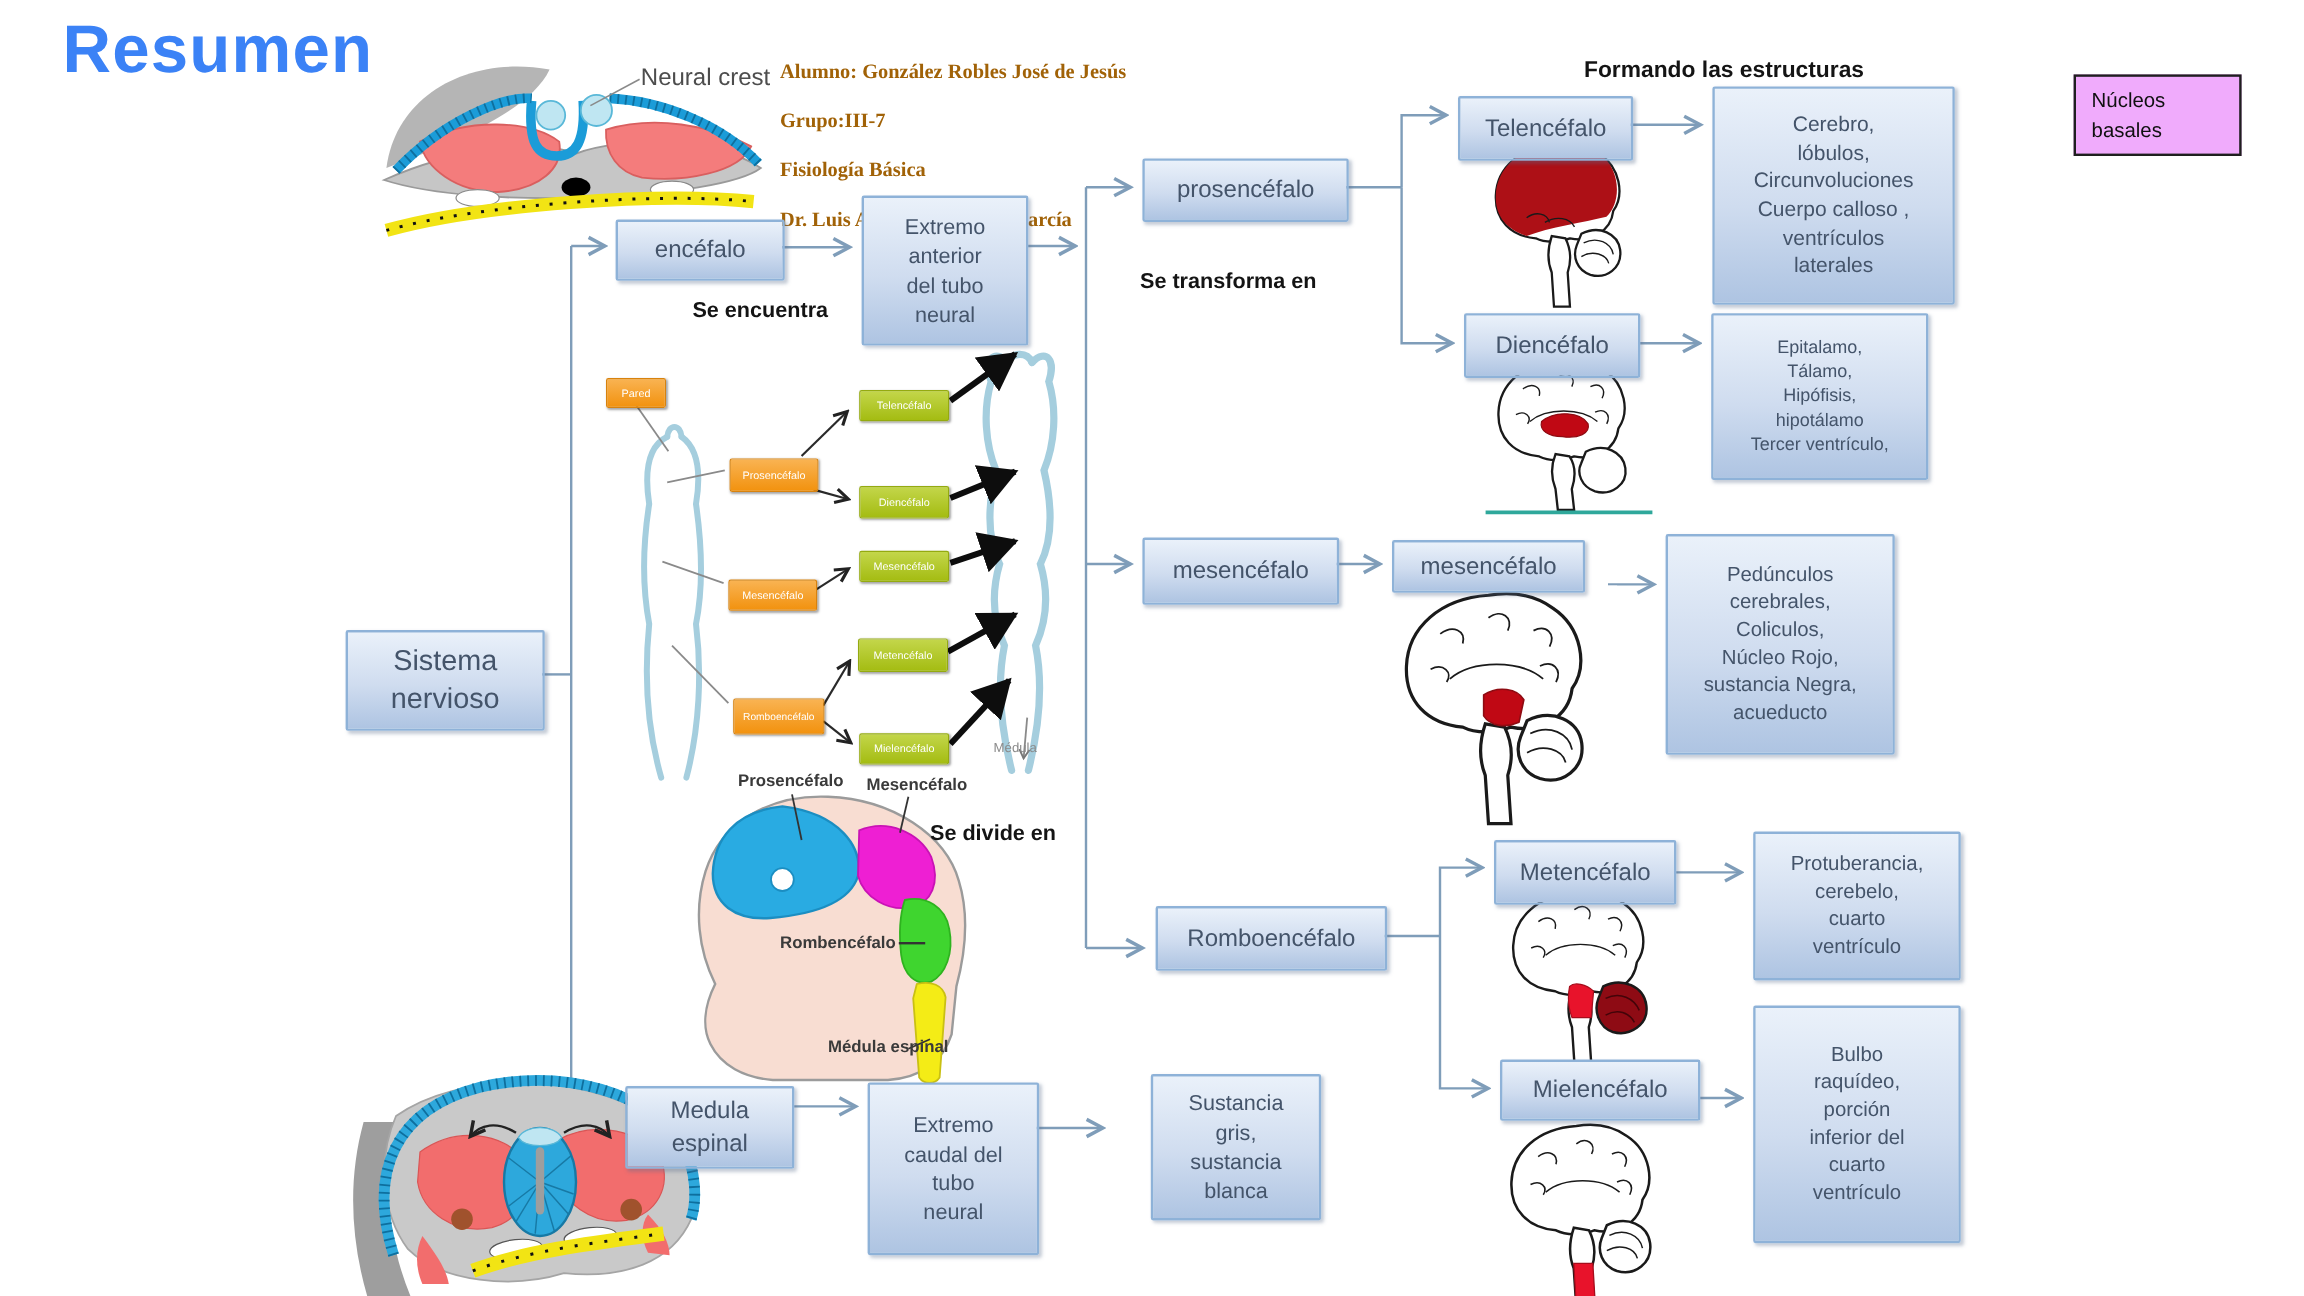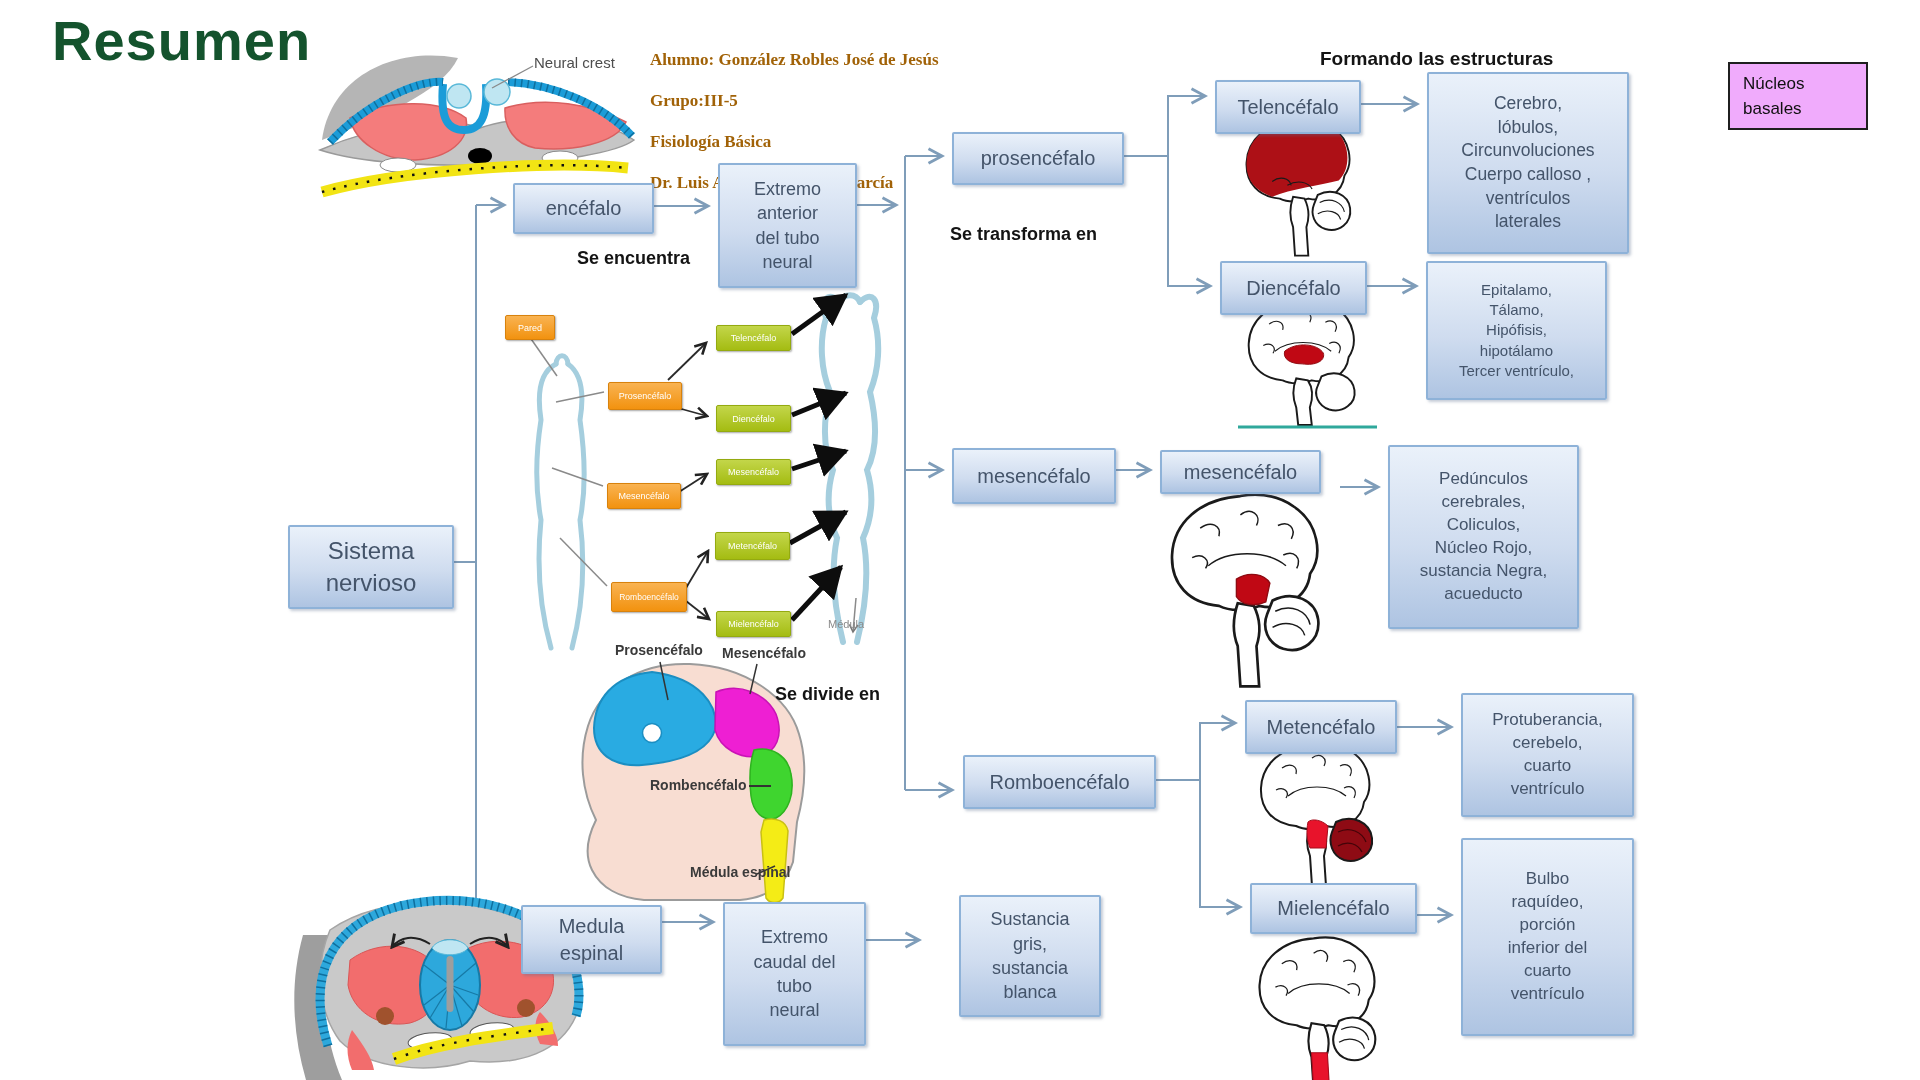--- a/index.html
+++ b/index.html
@@ -4,25 +4,25 @@
 <style>
   html,body{margin:0;padding:0;background:#fff;}
   #canvas{position:relative;width:1920px;height:1080px;background:#ffffff;overflow:hidden;
           font-family:"Liberation Sans",sans-serif;}
   #art{position:absolute;left:0;top:0;}
   .fbox{position:absolute;display:flex;align-items:center;justify-content:center;text-align:center;
         white-space:pre-line;color:#44546a;font-size:20px;line-height:1.35;
         background:linear-gradient(180deg,#eaf1fa 0%,#cfdcef 55%,#aec4e2 100%);
         border:2px solid #8eb2d8;border-radius:2px;box-shadow:2px 2px 3px rgba(90,110,140,.35);}
   .blabel{position:absolute;font-weight:700;color:#141414;white-space:nowrap;}
-  .title{position:absolute;left:52px;top:8px;font-size:56px;font-weight:800;color:#14532d;
+  .title{position:absolute;left:52px;top:8px;font-size:56px;font-weight:800;color:#3b82f6;
          letter-spacing:1px;}
   .credits{position:absolute;left:650px;top:50px;font-family:"Liberation Serif",serif;
            font-weight:700;font-size:17px;line-height:20.5px;color:#a16207;white-space:pre-line;}
-  .smallnote{position:absolute;font-size:15px;color:#4d4d4d;}
+  .smallnote{position:absolute;font-size:20px;color:#4d4d4d;}
   .pinkbox{position:absolute;left:1728px;top:62px;width:140px;height:68px;background:#f0abfc;
            border:2px solid #1f1f1f;color:#101010;font-size:17px;line-height:25px;
            display:flex;align-items:center;white-space:pre-line;padding-left:13px;box-sizing:border-box;}
   .tinybox{position:absolute;display:flex;align-items:center;justify-content:center;
            color:#fff;font-size:9px;border-radius:2px;box-shadow:1px 1px 2px rgba(0,0,0,.35);
            overflow:hidden;white-space:nowrap;}
   .orange{background:linear-gradient(180deg,#f9b352,#f2920f);border:1px solid #d8820d;}
   .green{background:linear-gradient(180deg,#c3d64a,#a4bc12);border:1px solid #94aa10;}
   .embl{position:absolute;font-weight:700;font-size:14px;color:#3a3a3a;white-space:nowrap;}
   .medula-lbl{position:absolute;font-size:11px;color:#8a8a8a;}
@@ -251,21 +251,21 @@
       <path d="M58,86 C54,98 54,108 58,118 L60,148 L74,148 L72,118 C76,106 74,96 70,88 Z" fill="#fff" stroke="#1a1a1a" stroke-width="2"></path>
       <path d="M58,114 L73,114 L75,148 L60,148 Z" fill="#e8132b" stroke="#a60d1c"></path>
     </g>
   </svg>
 
   <div class="title">Resumen</div>
 
   <div class="smallnote" style="left:534px;top:54px;">Neural crest</div>
 
   <div class="credits"><span>Alumno: González Robles José de Jesús</span><br>
-<span>Grupo:III-5</span><br>
+<span>Grupo:III-7</span><br>
 <span>Fisiología Básica</span><br>
 <span>Dr. Luis Alberto González García</span></div>
 
   <div class="blabel" style="left:1320px;top:48px;font-size:19px;">Formando las estructuras</div>
 
   <div class="pinkbox">Núcleos
 basales</div>
 
   <div class="blabel" style="left:577px;top:248px;font-size:18px;">Se encuentra</div>
   <div class="blabel" style="left:950px;top:224px;font-size:18px;">Se transforma en</div>

